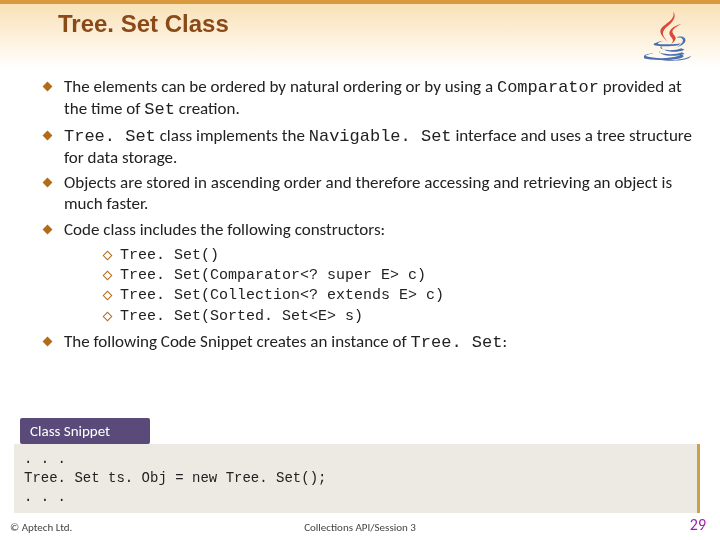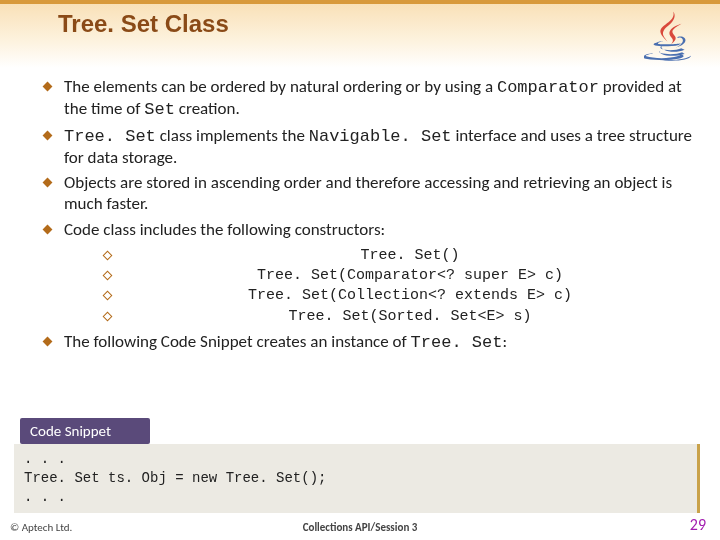--- a/index.html
+++ b/index.html
@@ -72,21 +72,20 @@
     height: 7px;
     background: #b36b1a;
     transform: rotate(45deg);
   }
   .sub-bullets {
     list-style: none;
     padding: 0;
     margin: 6px 0 4px 38px;
     font-family: "Courier New", Courier, monospace;
     font-size: 15px;
-    text-align: center;
   }
   .sub-bullets li {
     position: relative;
     padding-left: 18px;
     line-height: 1.35;
   }
   .sub-bullets li::before {
     content: "";
     position: absolute;
     left: 2px;
@@ -139,21 +138,20 @@
   .footer-left {
     position: absolute;
     left: 10px;
     bottom: 0;
   }
   .footer-center {
     position: absolute;
     left: 50%;
     transform: translateX(-50%);
     bottom: 0;
-    font-weight: bold;
   }
   .footer-right {
     position: absolute;
     right: 14px;
     bottom: 0;
     font-size: 16px;
     color: #a21caf;
   }
 </style>
 </head>
@@ -194,21 +192,21 @@
           <li>Tree. Set(Collection&lt;? extends E&gt; c)</li>
           <li>Tree. Set(Sorted. Set&lt;E&gt; s)</li>
         </ul>
       </li>
       <li>
         <span>The following Code Snippet creates an instance of </span><code>Tree. Set</code><span>:</span>
       </li>
     </ul>
   </div>
 
-  <div class="snippet-header">Code Snippet</div>
+  <div class="snippet-header">Class Snippet</div>
   <div class="snippet-body">. . .
 Tree. Set ts. Obj = new Tree. Set();
 . . .</div>
 
   <div class="footer">
     <span class="footer-left">© Aptech Ltd.</span>
     <span class="footer-center">Collections API/Session 3</span>
     <span class="footer-right">29</span>
   </div>
 

